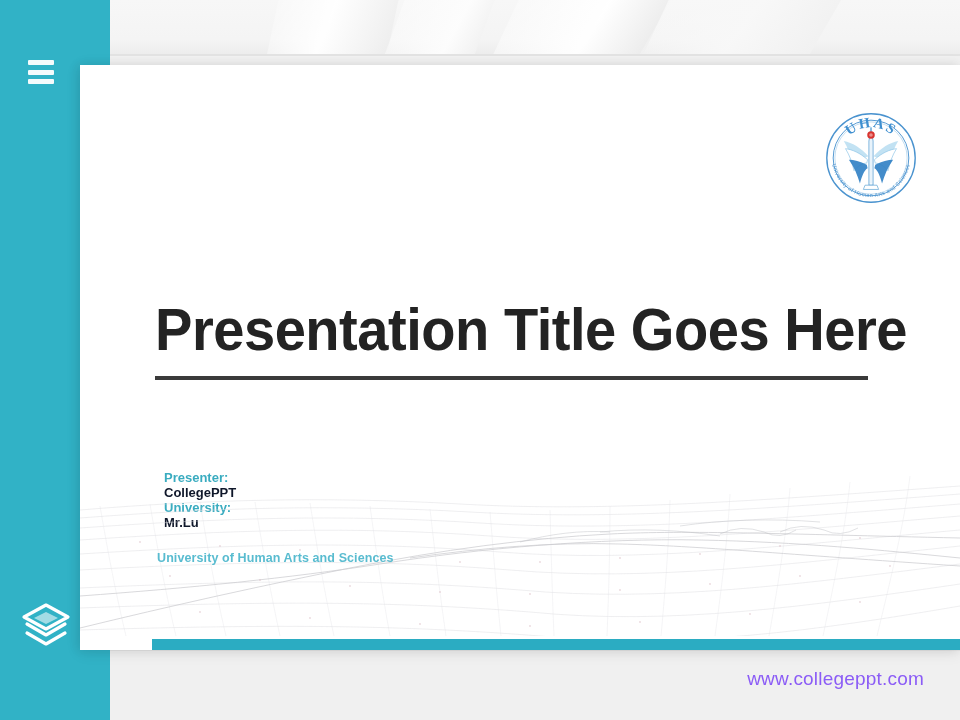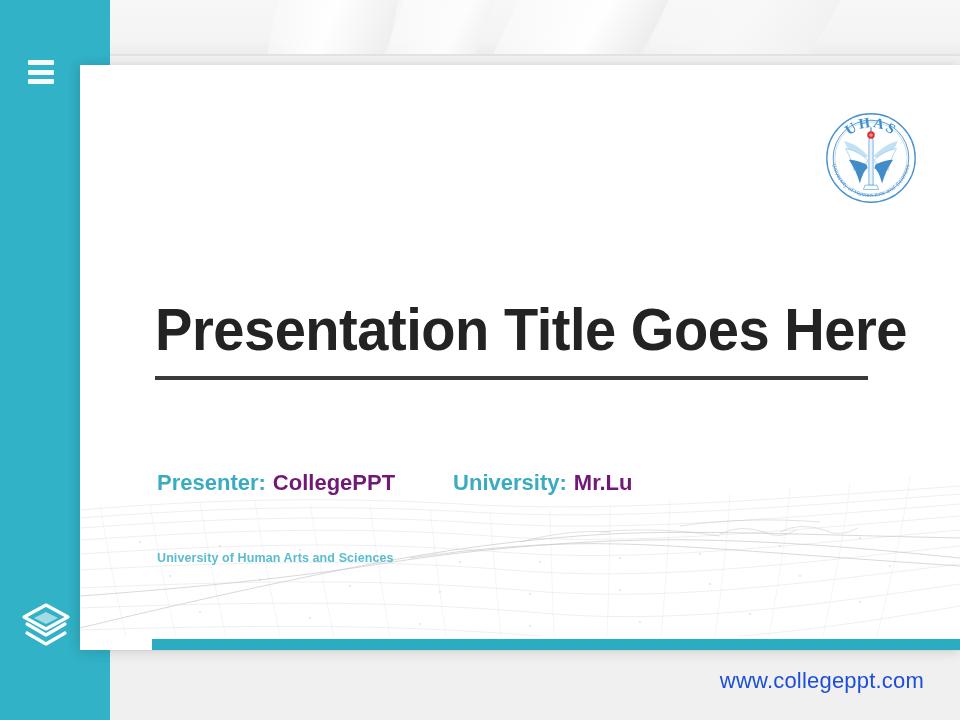--- a/index.html
+++ b/index.html
@@ -139,26 +139,27 @@
     background: #3a3a3a;
   }
 
   
   .byline {
     position: absolute;
     left: 77px;
     top: 405px;
     display: flex;
     align-items: baseline;
-    font-size: 22px;
+    font-size: 13px;
     font-weight: bold;
     white-space: nowrap;
+    flex-direction: column;
   }
   .byline .lbl  { color: #3aacc0; }
-  .byline .val  { color: #701a75; margin-left: 7px; }
+  .byline .val  { color: #0f172a; margin-left: 7px; }
   .byline .gap  { display: inline-block; width: 58px; }
 
   
   .mesh {
     position: absolute;
     left: 0;
     bottom: 14px;
     width: 880px;
     height: 190px;
     overflow: hidden;
@@ -195,22 +196,22 @@
     bottom: 0;
     width: 850px;
     height: 70px;
     background: #f0f0f0;
     z-index: 3;
   }
   .footer-url {
     position: absolute;
     right: 36px;
     top: 18px;
-    font-size: 22px;
-    color: #1d4ed8;
+    font-size: 19px;
+    color: #8b5cf6;
     letter-spacing: 0.2px;
   }
   .footer-topline {
     position: absolute;
     left: 0; right: 0; top: 0;
     height: 1px;
     background: #e6e6e6;
   }
 </style>
 </head>

